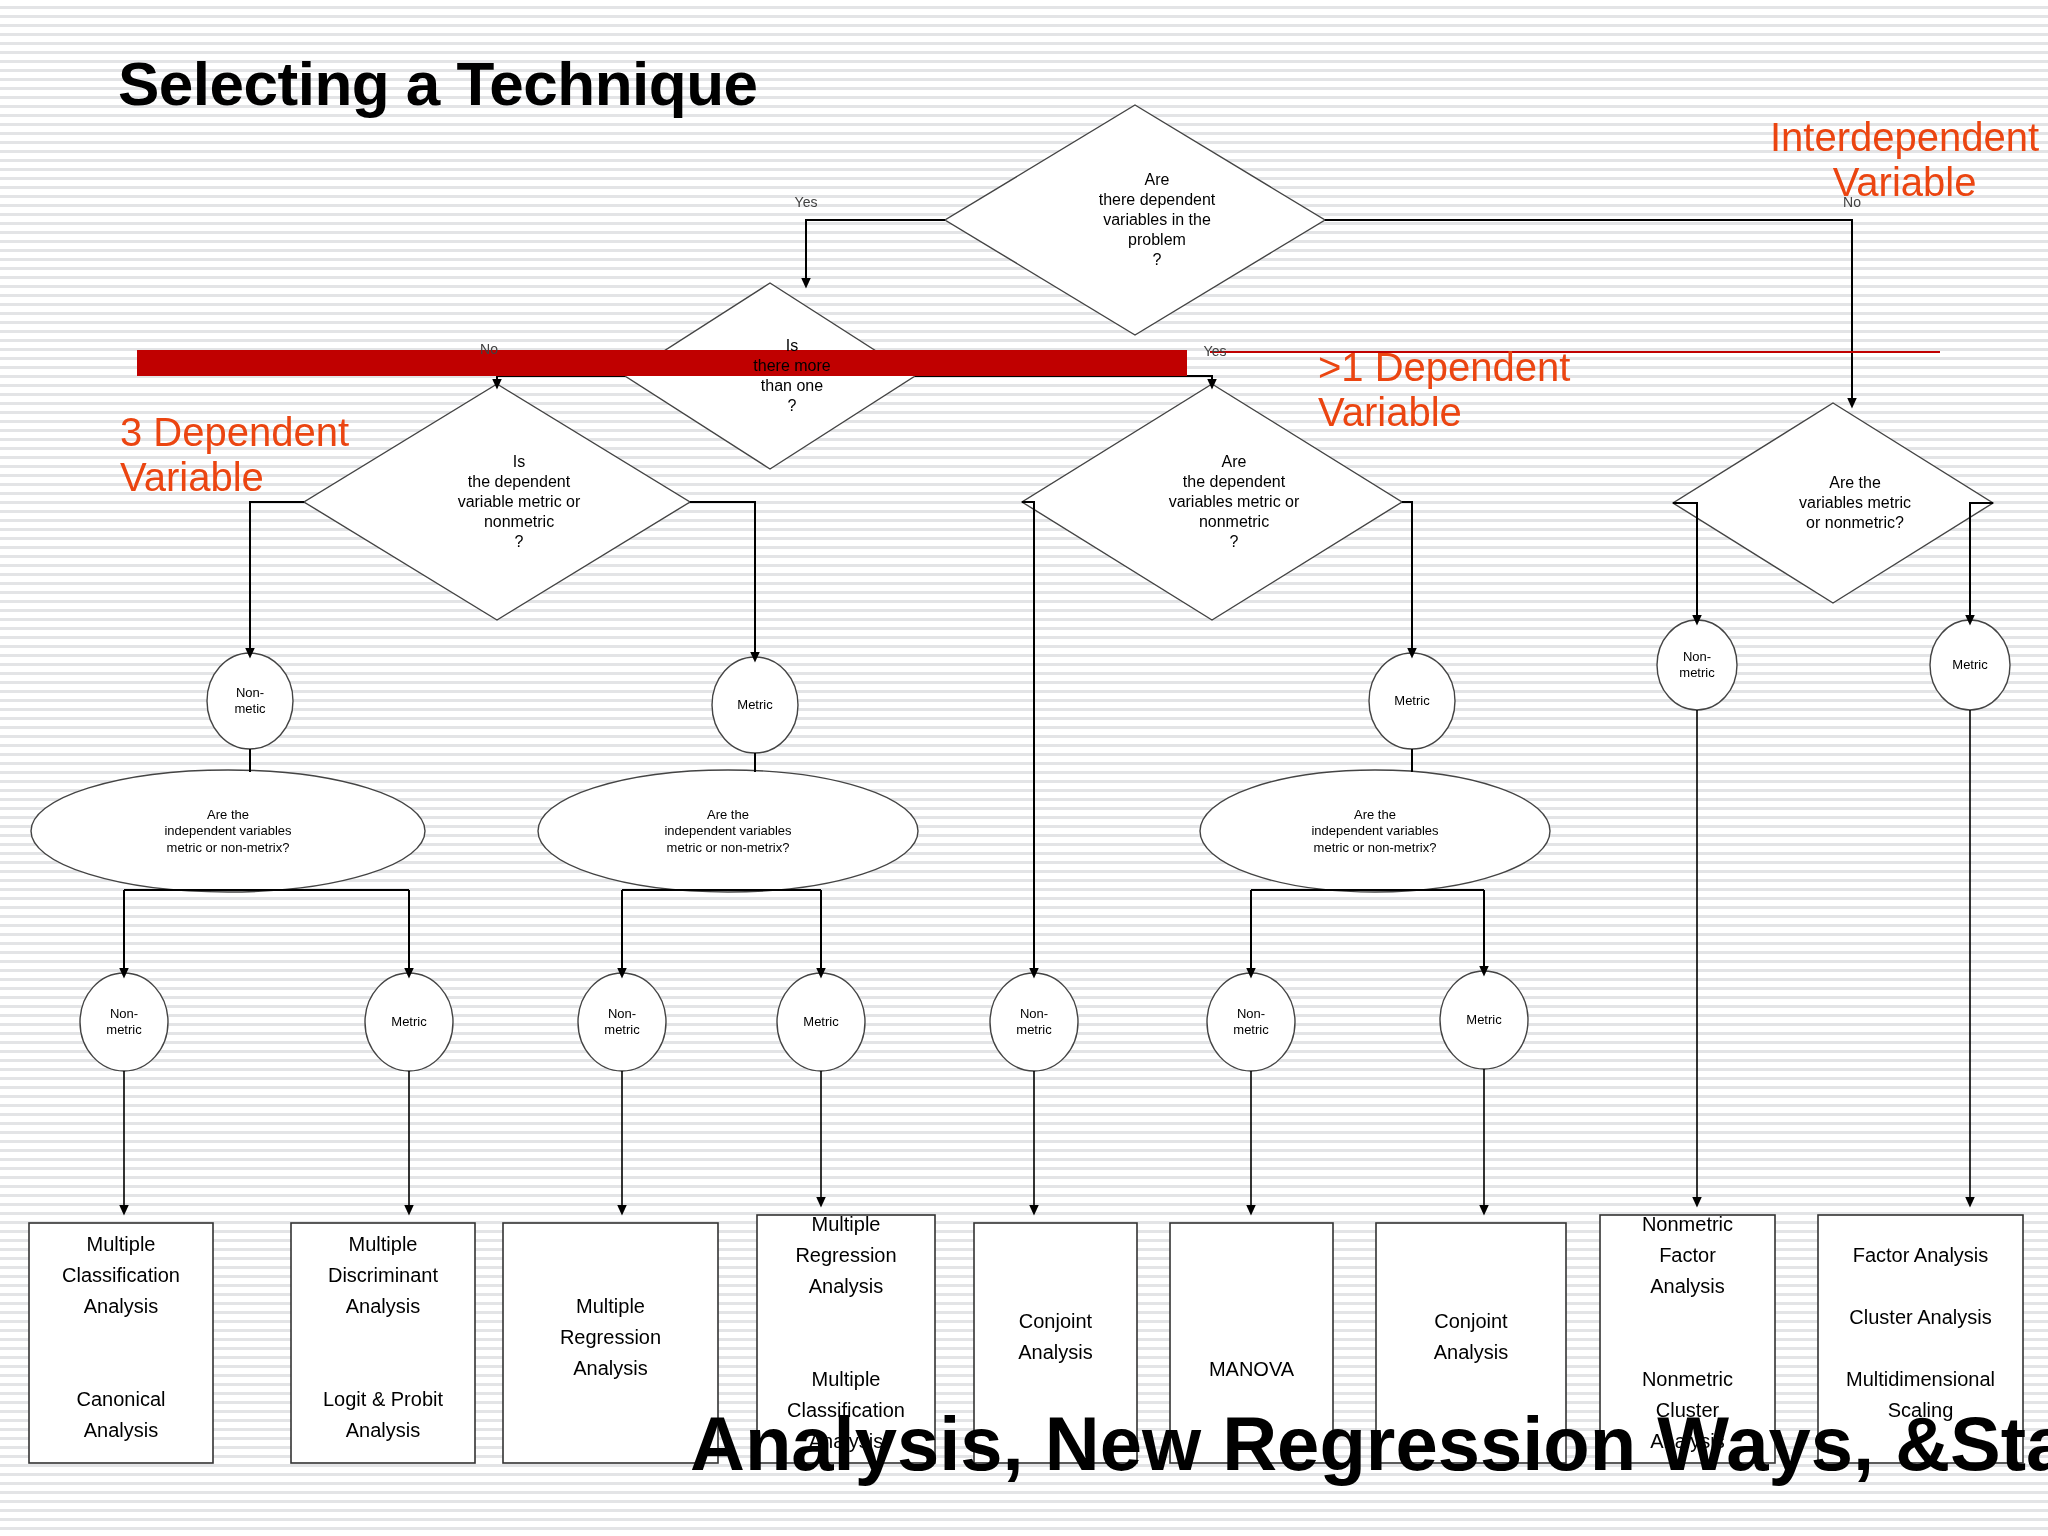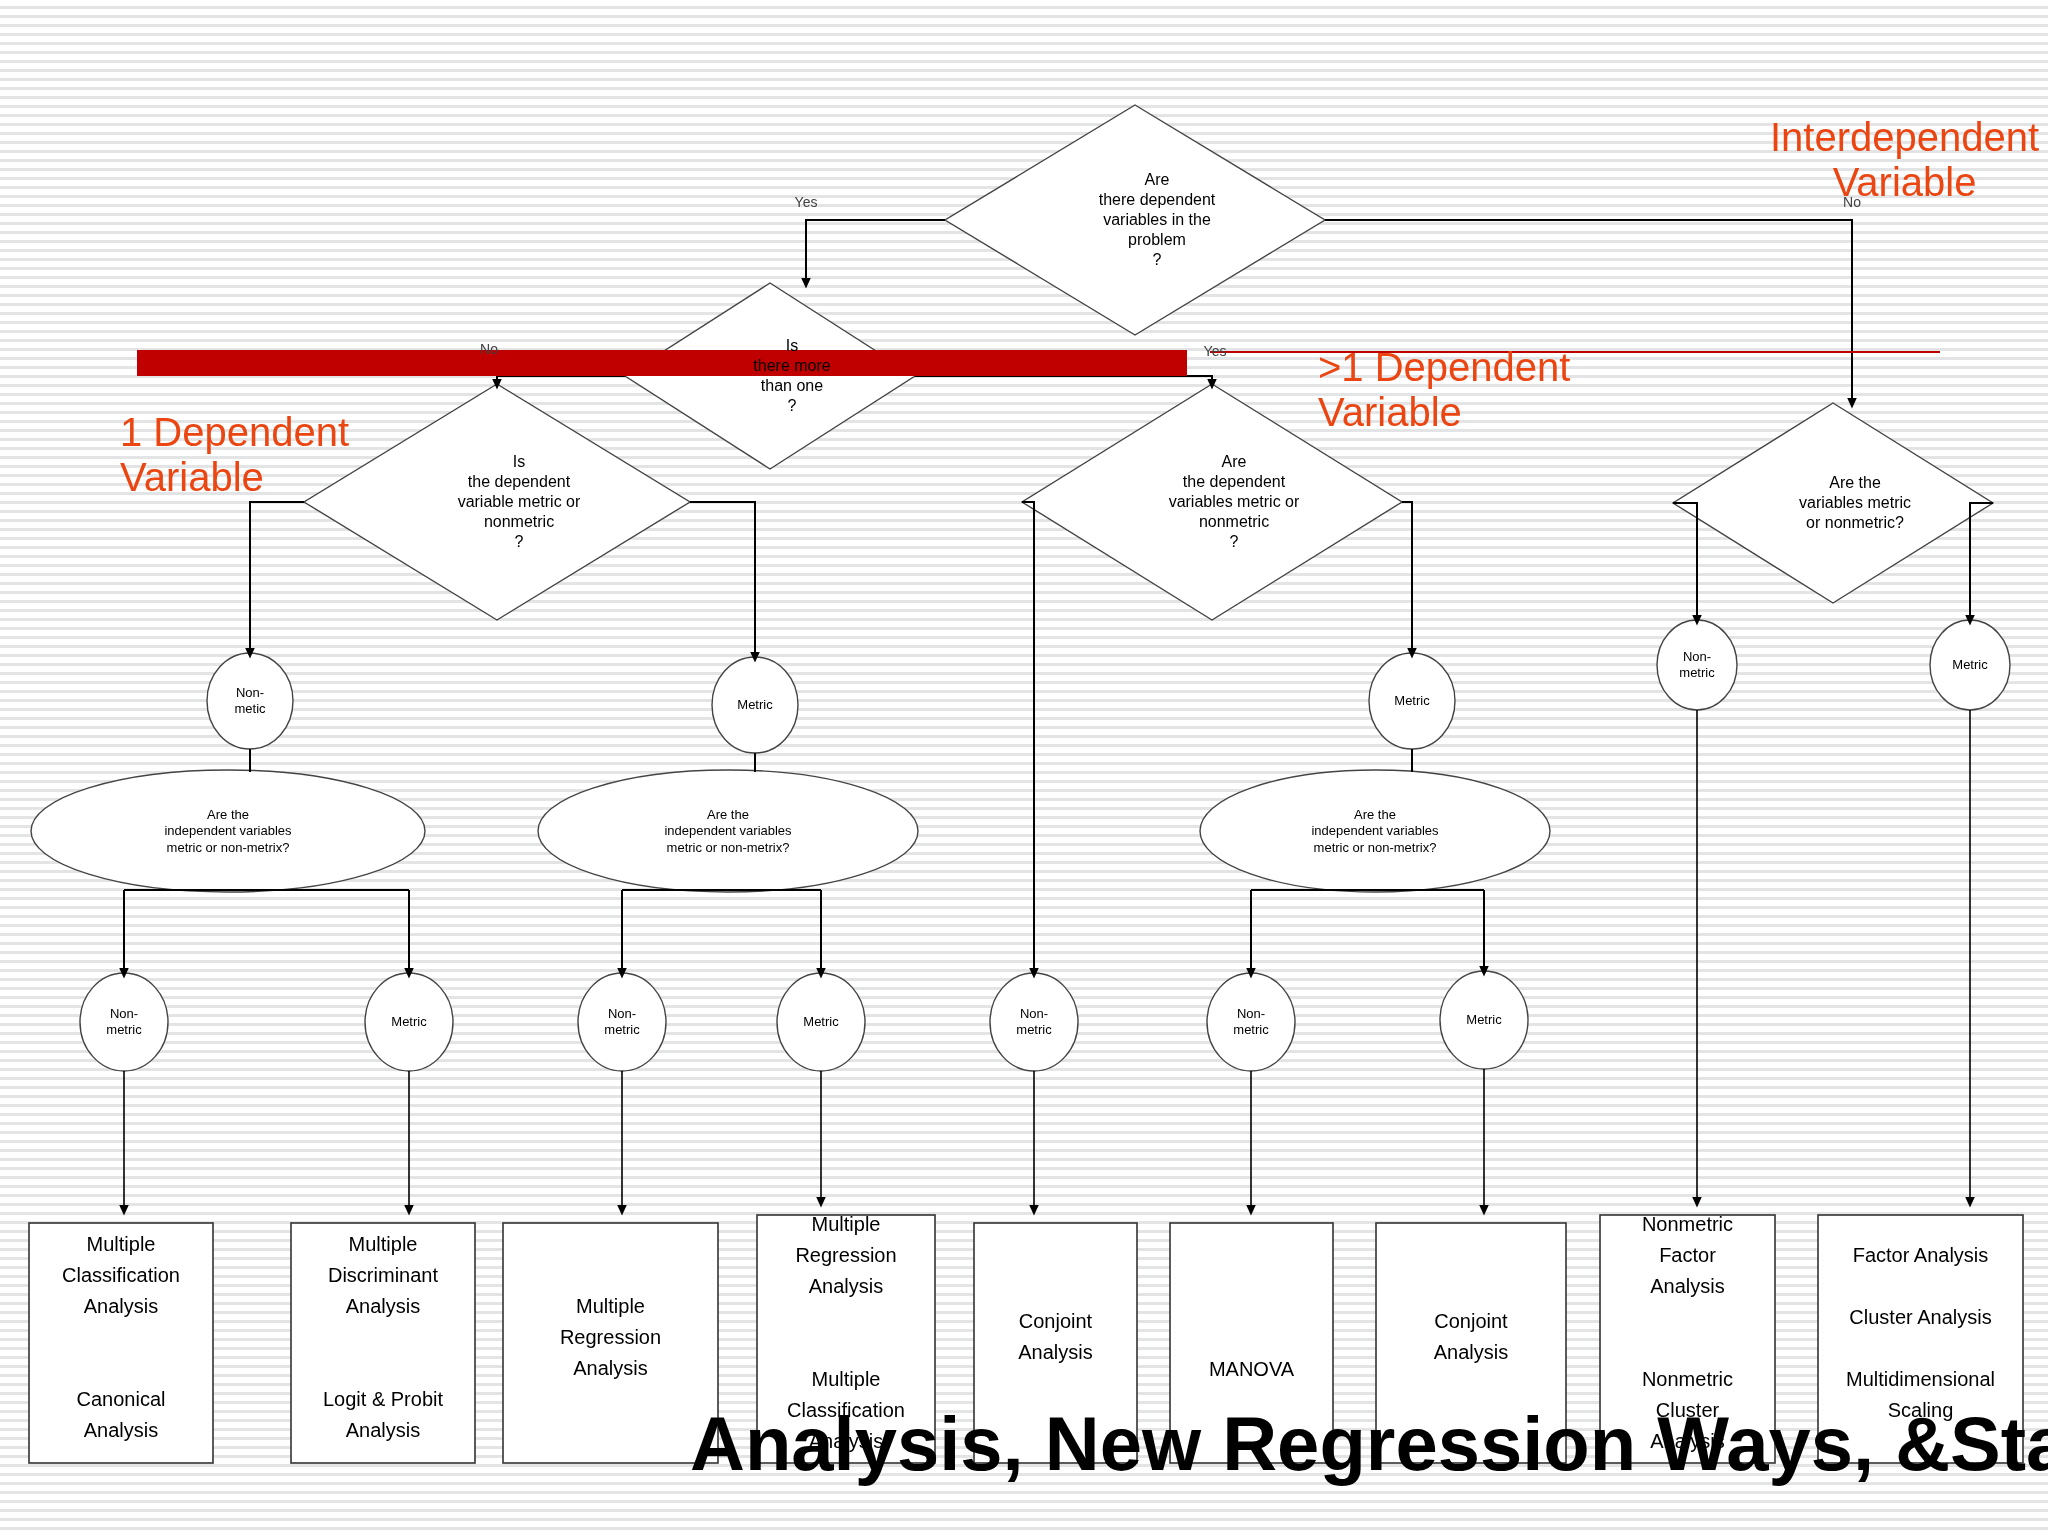--- a/index.html
+++ b/index.html
@@ -70,20 +70,21 @@
 
 <div id="stripes"></div>
 
 <div id="stage">
 
   <div class="bigbg">Analysis, New Regression Ways, &amp;Statistics in Business and Marketing</div>
 
   <div class="redbar" id="redbar" style="left: 137px; top: 350px; width: 1050px; height: 26px;"></div>
   <div class="redline" id="redline" style="left: 1210px; top: 351px; width: 730px;"></div>
 
+  <div class="title">Selecting a Technique</div>
 
   <svg id="flow" viewBox="0 0 2048 1536">
     <defs>
       <marker id="ah" markerWidth="12" markerHeight="12" refX="5.5" refY="5" orient="auto" markerUnits="userSpaceOnUse">
         <path d="M0,0 L11,5 L0,10 z" fill="#000"></path>
       </marker>
     </defs>
 
     <g id="shapes">
         <polygon points="1135,105 1325,220 1135,335 945,220" fill="#ffffff" stroke="#444" stroke-width="1.4"></polygon>
@@ -255,21 +256,21 @@
 Cluster
 Analysis</div>
       <div class="shape-label b-label" style="left: 1920.5px; top: 1333px; width: 197px;">Factor Analysis
 
 Cluster Analysis
 
 Multidimensional
 Scaling</div>
     </div>
   <div id="anns">
-      <div class="ann" style="left: 120px; top: 410px;">1 Dependent
+      <div class="ann" style="left: 120px; top: 410px;">3 Dependent
 Variable</div>
       <div class="ann" style="left: 1318px; top: 345px;">&gt;1 Dependent
 Variable</div>
       <div class="ann right" style="left: 1770px; top: 115px;">Interdependent
 Variable</div>
     </div>
   <div id="ynlabels">
       <div class="yn" style="left: 806px; top: 202px;">Yes</div>
       <div class="yn" style="left: 1852px; top: 202px;">No</div>
       <div class="yn" style="left: 489px; top: 349px;">No</div>

